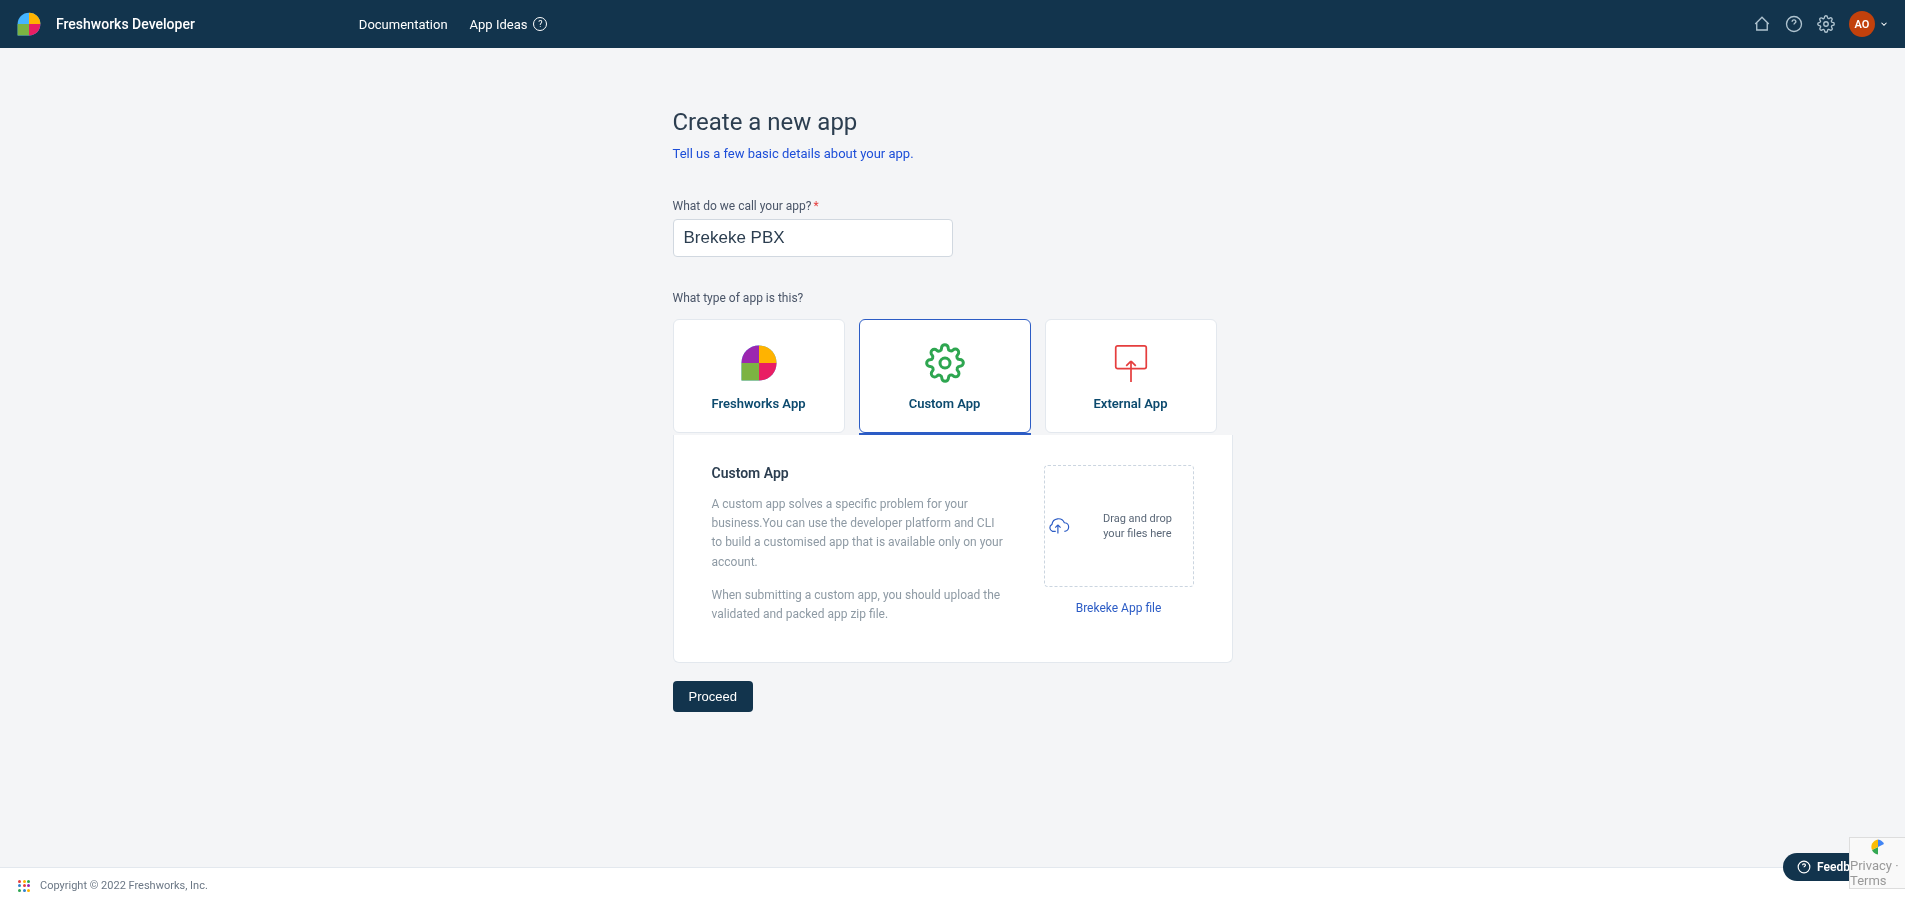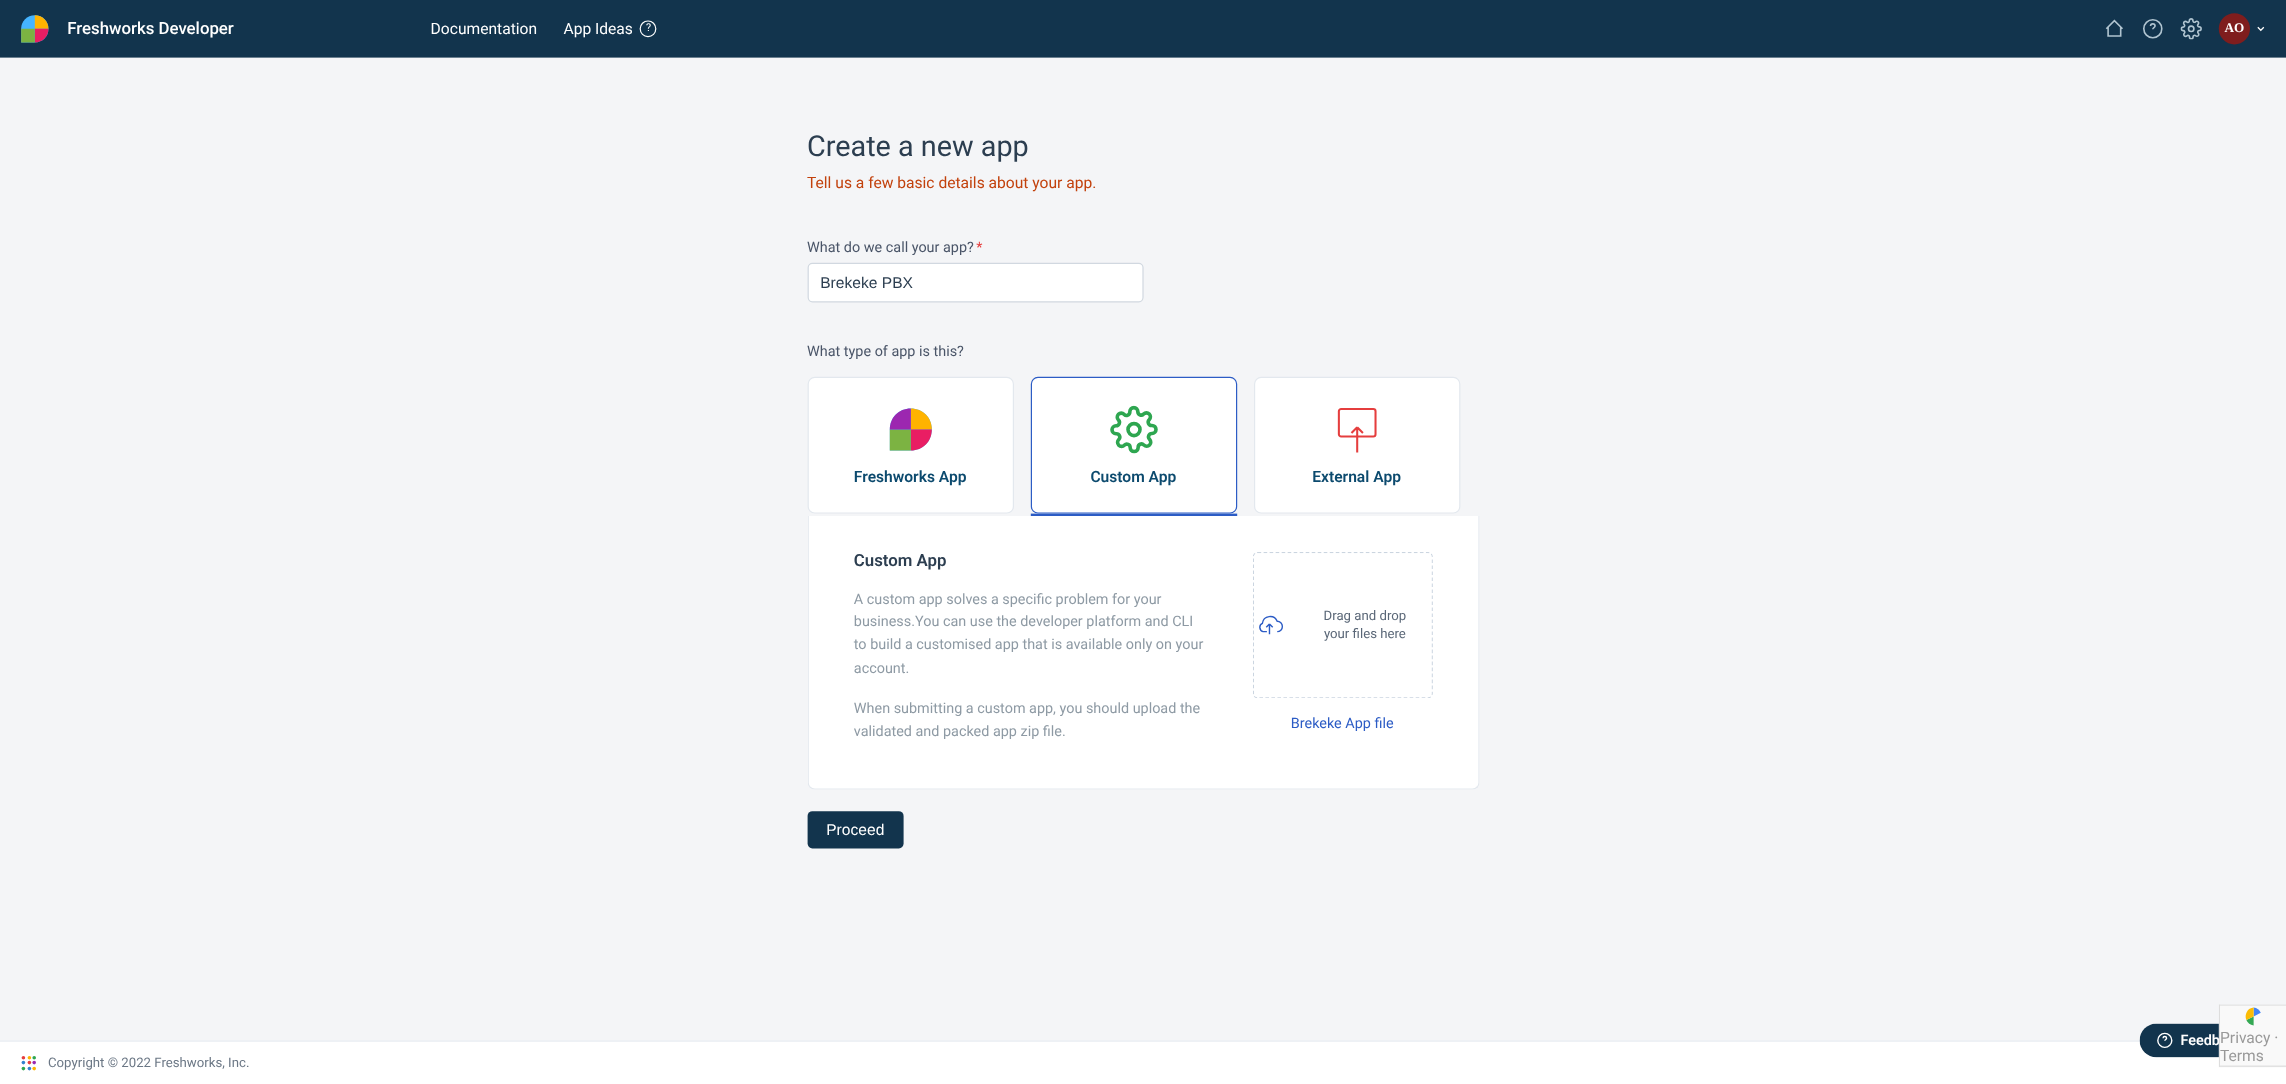--- a/index.html
+++ b/index.html
@@ -8,30 +8,30 @@
     .topbar { background: #12344d; height: 48px; display: flex; align-items: center; padding: 0 16px; justify-content: space-between; }
     .topbar-left { display: flex; align-items: center; gap: 24px; text-align: center; }
     .brand { display: flex; align-items: center; gap: 14px; }
     .brand-logo { width: 26px; height: 26px; }
     .brand-text { color: #fff; font-size: 14px; font-weight: 500; }
     .nav-links { display: flex; align-items: center; gap: 22px; margin-left: 140px; }
     .nav-link { color: #fff; font-size: 13px; text-decoration: none; display: flex; align-items: center; gap: 6px; }
     .nav-link-icon { width: 14px; height: 14px; border: 1px solid #fff; border-radius: 50%; display: inline-flex; align-items: center; justify-content: center; font-size: 9px; }
     .topbar-right { display: flex; align-items: center; gap: 14px; }
     .topbar-icon { width: 18px; height: 18px; color: #b0c4d0; cursor: pointer; }
-    .avatar { width: 26px; height: 26px; border-radius: 50%; background: #7f1d1d; color: #fff; font-size: 11px; font-weight: 600; display: flex; align-items: center; justify-content: center; font-family: Liberation Serif, serif; }
+    .avatar { width: 26px; height: 26px; border-radius: 50%; background: #c2410c; color: #fff; font-size: 11px; font-weight: 600; display: flex; align-items: center; justify-content: center; }
     .avatar-wrap { display: flex; align-items: center; gap: 4px; cursor: pointer; }
     
     .main { max-width: 560px; margin: 0 auto; padding: 60px 0 40px; }
     .page-title { font-size: 24px; font-weight: 400; color: #2c3e50; margin-bottom: 10px; }
-    .page-subtitle { font-size: 13px; color: #c2410c; margin-bottom: 38px; }
+    .page-subtitle { font-size: 13px; color: #1d4ed8; margin-bottom: 38px; }
     
     .field-label { font-size: 12px; color: #4a5568; margin-bottom: 6px; display: block; }
     .required { color: #e53e3e; margin-left: 2px; }
-    .text-input { width: 280px; border: 1px solid #d1d8e0; border-radius: 4px; padding: 8px 10px; font-size: 13px; font-weight: 500; color: #2c3e50; }
+    .text-input { width: 280px; border: 1px solid #d1d8e0; border-radius: 4px; padding: 8px 10px; font-size: 17px; font-weight: 500; color: #2c3e50; }
     
     .section-label { font-size: 12px; color: #4a5568; margin-top: 34px; margin-bottom: 14px; }
     
     .type-cards { display: flex; gap: 14px; }
     .type-card { width: 172px; height: 114px; background: #fff; border: 1px solid #e3e8ee; border-radius: 6px; display: flex; flex-direction: column; align-items: center; justify-content: center; gap: 12px; cursor: pointer; }
     .type-card.selected { border: 1.5px solid #2c5cc5; }
     .type-card-icon { width: 42px; height: 42px; display: flex; align-items: center; justify-content: center; }
     .type-card-label { font-size: 13px; font-weight: 600; color: #0c4a6e; }
     
     .tab-indicator { width: 172px; height: 3px; background: #2c5cc5; margin-left: 186px; }

